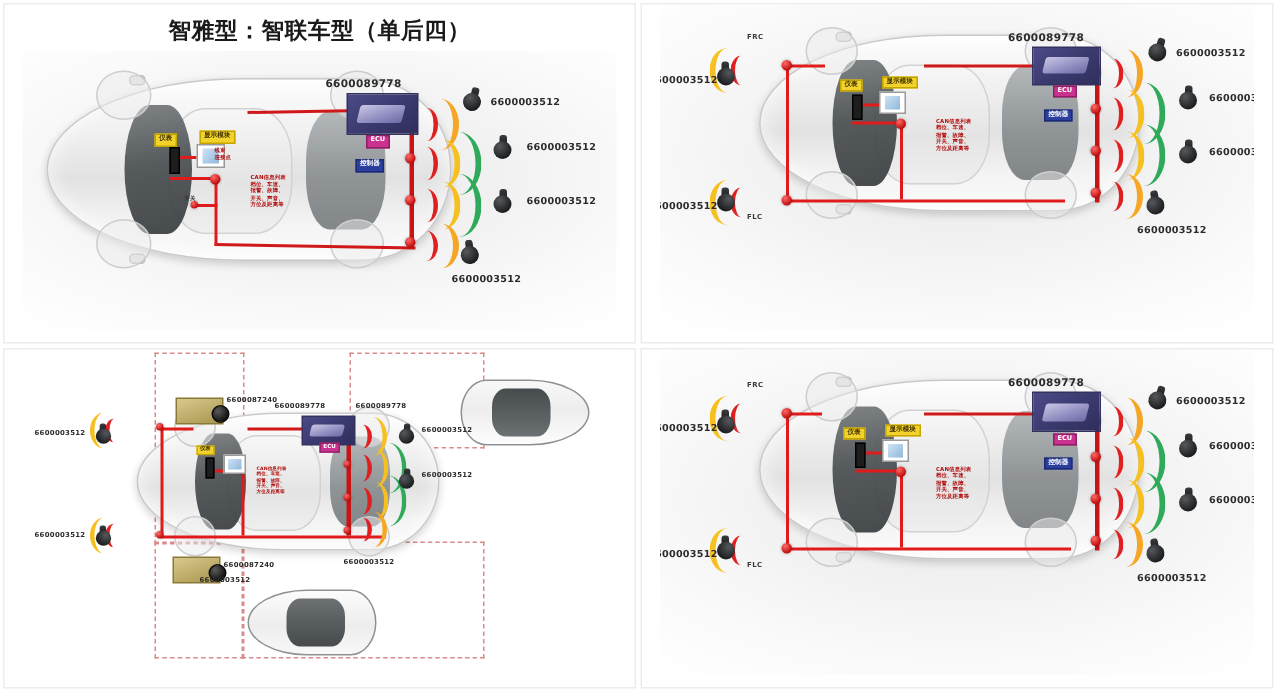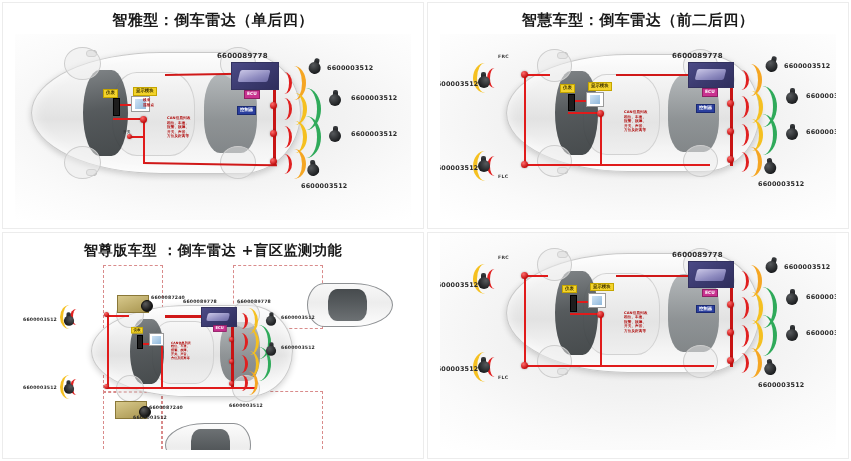--- a/index.html
+++ b/index.html
@@ -199,21 +199,21 @@
     background:radial-gradient(circle at 34% 30%,#5b5b5b,#141414 72%);
     border:1px solid #0c0c0c;
   }
 </style>
 </head>
 <body>
 
 <div class="sheet">
 
   <div class="panel p1">
-    <div class="panel-title">智雅型：倒车雷达（单后四）</div>
+    <div class="panel-title">智雅型：智联车型（单后四）</div>
     <div class="stage">
 
       <div class="car" style="left:16px;top:18px;width:268px;height:120px;">
         <div class="roof" style="left:30%;top:16%;width:30%;height:68%;"></div>
         <div class="glass-front" style="left:19%;top:14%;width:17%;height:72%;"></div>
         <div class="glass-rear" style="left:64%;top:17%;width:20%;height:66%;"></div>
         <div class="mirror" style="left:20%;top:-3px;"></div>
         <div class="mirror" style="left:20%;bottom:-3px;"></div>
         <div class="wheelarch" style="left:12%;top:-5%;width:13%;height:26%;"></div>
         <div class="wheelarch" style="left:12%;bottom:-5%;width:13%;height:26%;"></div>
@@ -293,21 +293,20 @@
 
       <div class="sensor" style="left:290px;top:126px;transform:rotate(-8deg);">
         <div class="stem"></div>
           <div class="head"></div>
       </div>
       <div class="pn" style="left:286px;top:148px;">6600003512</div>
     </div>
   </div>
 
   <div class="panel p2">
-    <div class="panel-title">智慧车型：倒车雷达（前二后四）</div>
     <div class="stage">
 
       <div class="car" style="left:66px;top:20px;width:252px;height:116px;">
         <div class="roof" style="left:30%;top:16%;width:30%;height:68%;"></div>
         <div class="glass-front" style="left:19%;top:14%;width:17%;height:72%;"></div>
         <div class="glass-rear" style="left:64%;top:17%;width:20%;height:66%;"></div>
         <div class="mirror" style="left:20%;top:-3px;"></div>
         <div class="mirror" style="left:20%;bottom:-3px;"></div>
         <div class="wheelarch" style="left:12%;top:-5%;width:13%;height:26%;"></div>
         <div class="wheelarch" style="left:12%;bottom:-5%;width:13%;height:26%;"></div>
@@ -409,21 +408,20 @@
 
       <div class="sensor" style="left:322px;top:124px;transform:rotate(-10deg);">
           <div class="stem"></div>
           <div class="head"></div>
         </div>
       <div class="pn" style="left:318px;top:146px;">6600003512</div>
     </div>
   </div>
 
   <div class="panel p3">
-    <div class="panel-title">智尊版车型 ：倒车雷达 +盲区监测功能</div>
     <div class="stage plain">
 
       <div class="bsd-zone" style="left:88px;top:2px;width:58px;height:126px;"></div>
       <div class="bsd-zone" style="left:218px;top:2px;width:88px;height:62px;"></div>
       <div class="bsd-zone" style="left:88px;top:128px;width:58px;height:76px;"></div>
       <div class="bsd-zone" style="left:146px;top:128px;width:160px;height:76px;"></div>
 
       <div class="ghost-car" style="left:292px;top:20px;width:84px;height:42px;transform:rotate(180deg);">
         <div class="gc-glass"></div>
       </div>

